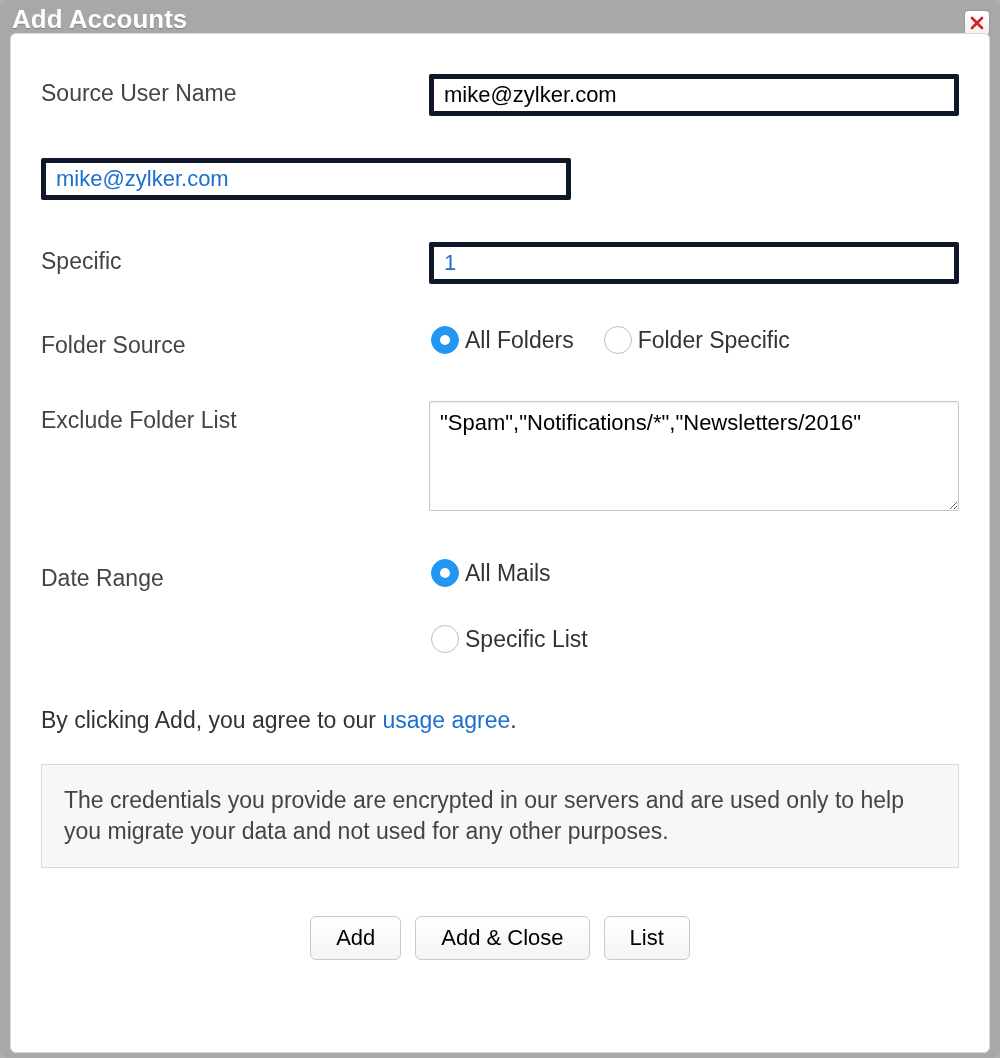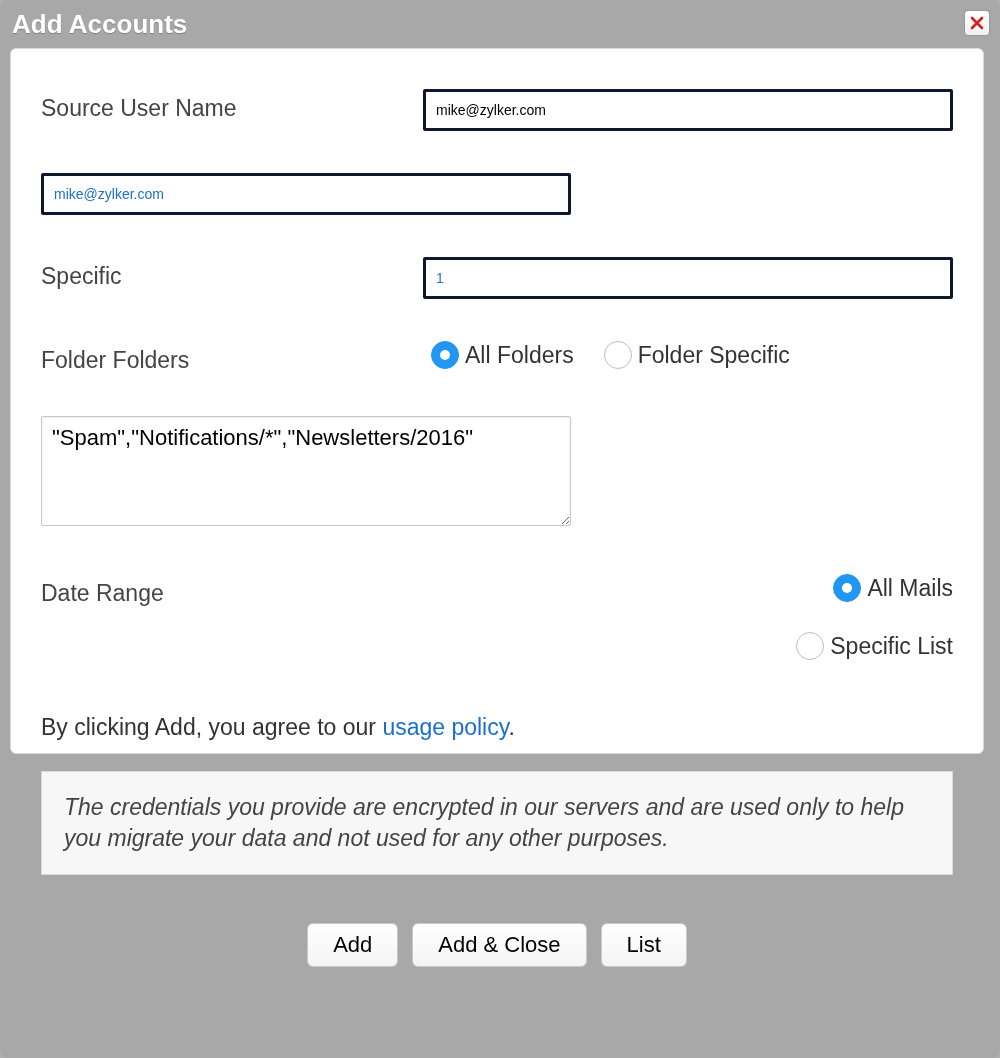--- a/index.html
+++ b/index.html
@@ -12,24 +12,24 @@
       font-size: 22px;
       color: #333;
     }
     .dialog {
       width: 1000px;
       height: 1058px;
       background: #a8a8a8;
       border-radius: 8px;
     }
     .titlebar {
-      height: 48px;
-      display: flex;
-      align-items: center;
-      padding: 16px 12px;
+      height: 33px;
+      display: flex;
+      align-items: flex-start;
+      padding: 4px 12px;
       position: relative;
     }
     .titlebar-title {
       color: #fff;
       font-size: 26px;
       font-weight: bold;
       text-shadow: 0 1px 1px rgba(0,0,0,0.25);
     }
     .close-btn {
       position: absolute;
@@ -40,47 +40,47 @@
       border: 1px solid #999;
       border-radius: 4px;
       background: linear-gradient(#fff,#f0f0f0);
       display: flex;
       align-items: center;
       justify-content: center;
       cursor: pointer;
     }
     .close-btn svg { width: 14px; height: 14px; }
     .panel {
-      margin: 0 16px 10px 10px;
+      margin: 0 10px 10px 10px;
       background: #fff;
       border-radius: 6px;
       border: 1px solid #d9d9d9;
-      height: 706px;
+      height: 1020px;
       padding: 40px 30px 28px 30px;
       position: relative;
     }
     .form-row {
       display: flex;
       align-items: flex-start;
       margin-bottom: 42px;
     }
     .form-label {
       width: 390px;
       color: #444;
       font-size: 23px;
       padding-top: 6px;
     }
     .form-control-wrap { flex: 1; }
     .text-input {
       width: 530px;
       height: 42px;
-      border: 3px solid #0f172a;
+      border: 5px solid #0f172a;
       border-radius: 2px;
       padding: 6px 10px;
-      font-size: 14px;
+      font-size: 22px;
       font-family: inherit;
       color: #000;
       background: #fff;
     }
     .text-input.link-style { color: #1a6fcf; }
     .textarea-input {
       width: 530px;
       height: 110px;
       border: 1px solid #c9c9c9;
       border-radius: 2px;
@@ -92,22 +92,22 @@
       box-shadow: inset 0 1px 2px rgba(0,0,0,0.08);
     }
     .radio-group {
       display: flex;
       gap: 30px;
       align-items: flex-start;
       flex-wrap: wrap;
     }
     .radio-group.vertical {
       flex-direction: column;
-      align-items: flex-end;
-      gap: 30px;
+      align-items: flex-start;
+      gap: 38px;
     }
     .radio-item {
       display: flex;
       align-items: center;
       cursor: pointer;
     }
     .radio-circle {
       width: 28px;
       height: 28px;
       border: 1px solid #bdbdbd;
@@ -145,21 +145,20 @@
       cursor: pointer;
     }
     .notice-box {
       margin-top: 30px;
       border: 1px solid #d9d9d9;
       background: #f7f7f7;
       padding: 20px 22px;
       font-size: 23px;
       color: #444;
       line-height: 1.35;
-      font-style: italic;
     }
     .button-row {
       margin-top: 48px;
       display: flex;
       justify-content: center;
       gap: 14px;
     }
     .btn {
       border: 1px solid #c9c9c9;
       border-radius: 6px;
@@ -200,36 +199,37 @@
     </div>
 
     <div class="form-row">
       <div class="form-label">Specific</div>
       <div class="form-control-wrap">
         <input type="text" class="text-input link-style" value="1" style="">
       </div>
     </div>
 
     <div class="form-row">
-      <div class="form-label">Folder Folders</div>
+      <div class="form-label">Folder Source</div>
       <div class="form-control-wrap">
         <div class="radio-group">
           <div class="radio-item">
             <span class="radio-circle checked"></span>
             <span class="radio-label">All Folders</span>
           </div>
           <div class="radio-item">
             <span class="radio-circle"></span>
             <span class="radio-label">Folder Specific</span>
           </div>
         </div>
       </div>
     </div>
 
     <div class="form-row">
+      <div class="form-label">Exclude Folder List</div>
       <div class="form-control-wrap">
         <textarea class="textarea-input" style="">"Spam","Notifications/*","Newsletters/2016"</textarea>
       </div>
     </div>
 
     <div class="form-row" style="margin-bottom:0;">
       <div class="form-label">Date Range</div>
       <div class="form-control-wrap">
         <div class="radio-group vertical">
           <div class="radio-item">
@@ -238,21 +238,21 @@
           </div>
           <div class="radio-item">
             <span class="radio-circle"></span>
             <span class="radio-label">Specific List</span>
           </div>
         </div>
       </div>
     </div>
 
     <div class="policy-line">
-      <span>By clicking Add, you agree to our </span><a class="policy-link">usage policy</a><span>.</span>
+      <span>By clicking Add, you agree to our </span><a class="policy-link">usage agree</a><span>.</span>
     </div>
 
     <div class="notice-box">The credentials you provide are encrypted in our servers and are used only to help you migrate your data and not used for any other purposes.</div>
 
     <div class="button-row">
       <button class="btn">Add</button>
       <button class="btn">Add &amp; Close</button>
       <button class="btn">List</button>
     </div>
 

